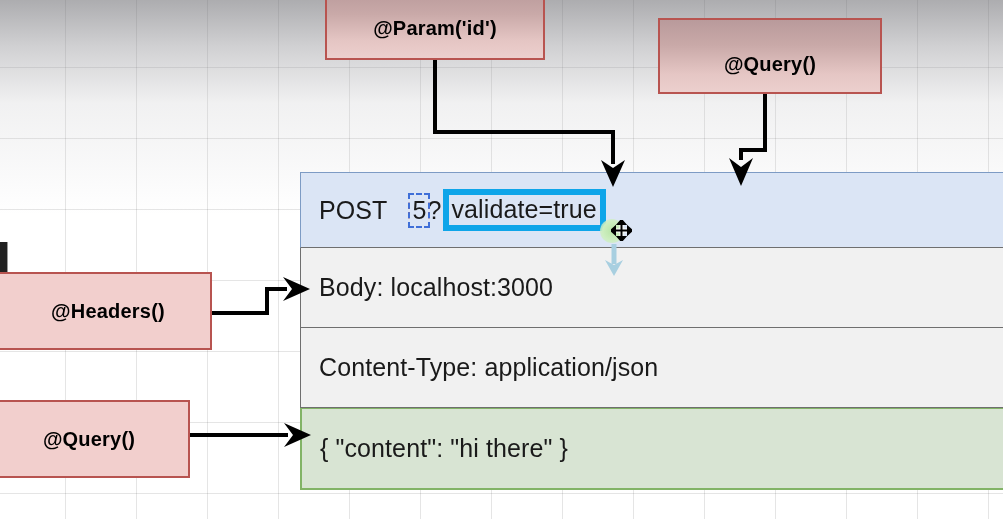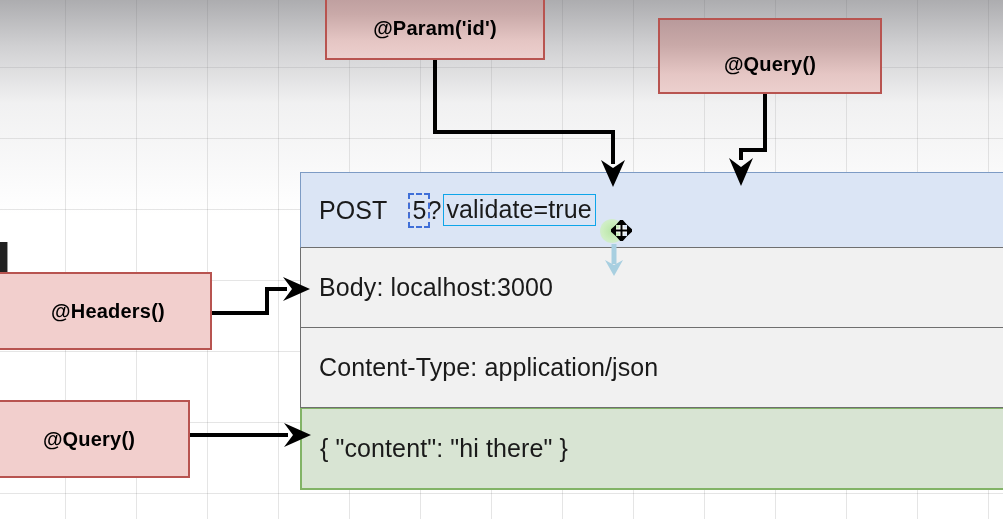--- a/index.html
+++ b/index.html
@@ -110,21 +110,21 @@
     outline-offset:1px;
   }
   .param-sel::after{
     content:"";
     position:absolute;left:-3px;top:-3px;right:-3px;bottom:-3px;
     border:2px dashed #3f6fd8;
     pointer-events:none;
   }
   .query-box{
     display:inline-block;
-    border:1px solid #0ea5e9;
+    border:6px solid #0ea5e9;
     padding:1px 3px 3px 3px;
     margin:0 2px 0 1px;
     line-height:1.05;
   }
 
   
   #cursor-glow{
     position:absolute;left:600px;top:219px;width:24px;height:24px;
     border-radius:50%;
     background:radial-gradient(circle,#b9e5a8 0%,#cdeec0 55%,rgba(205,238,192,0.25) 100%);

